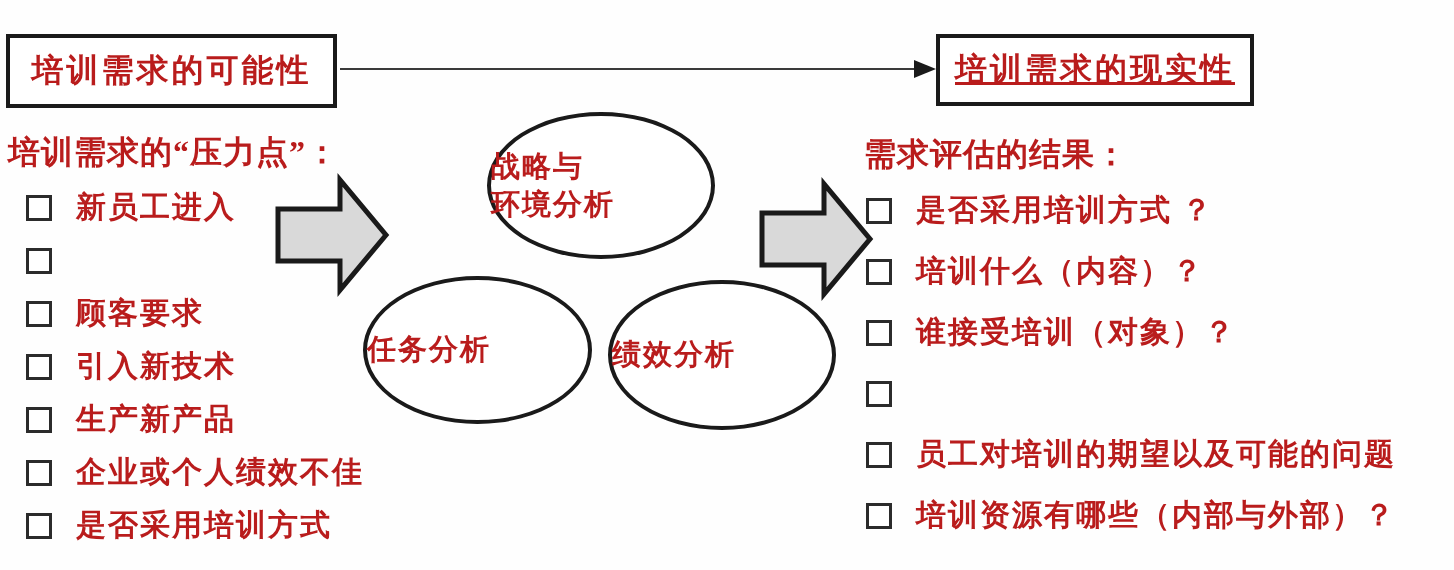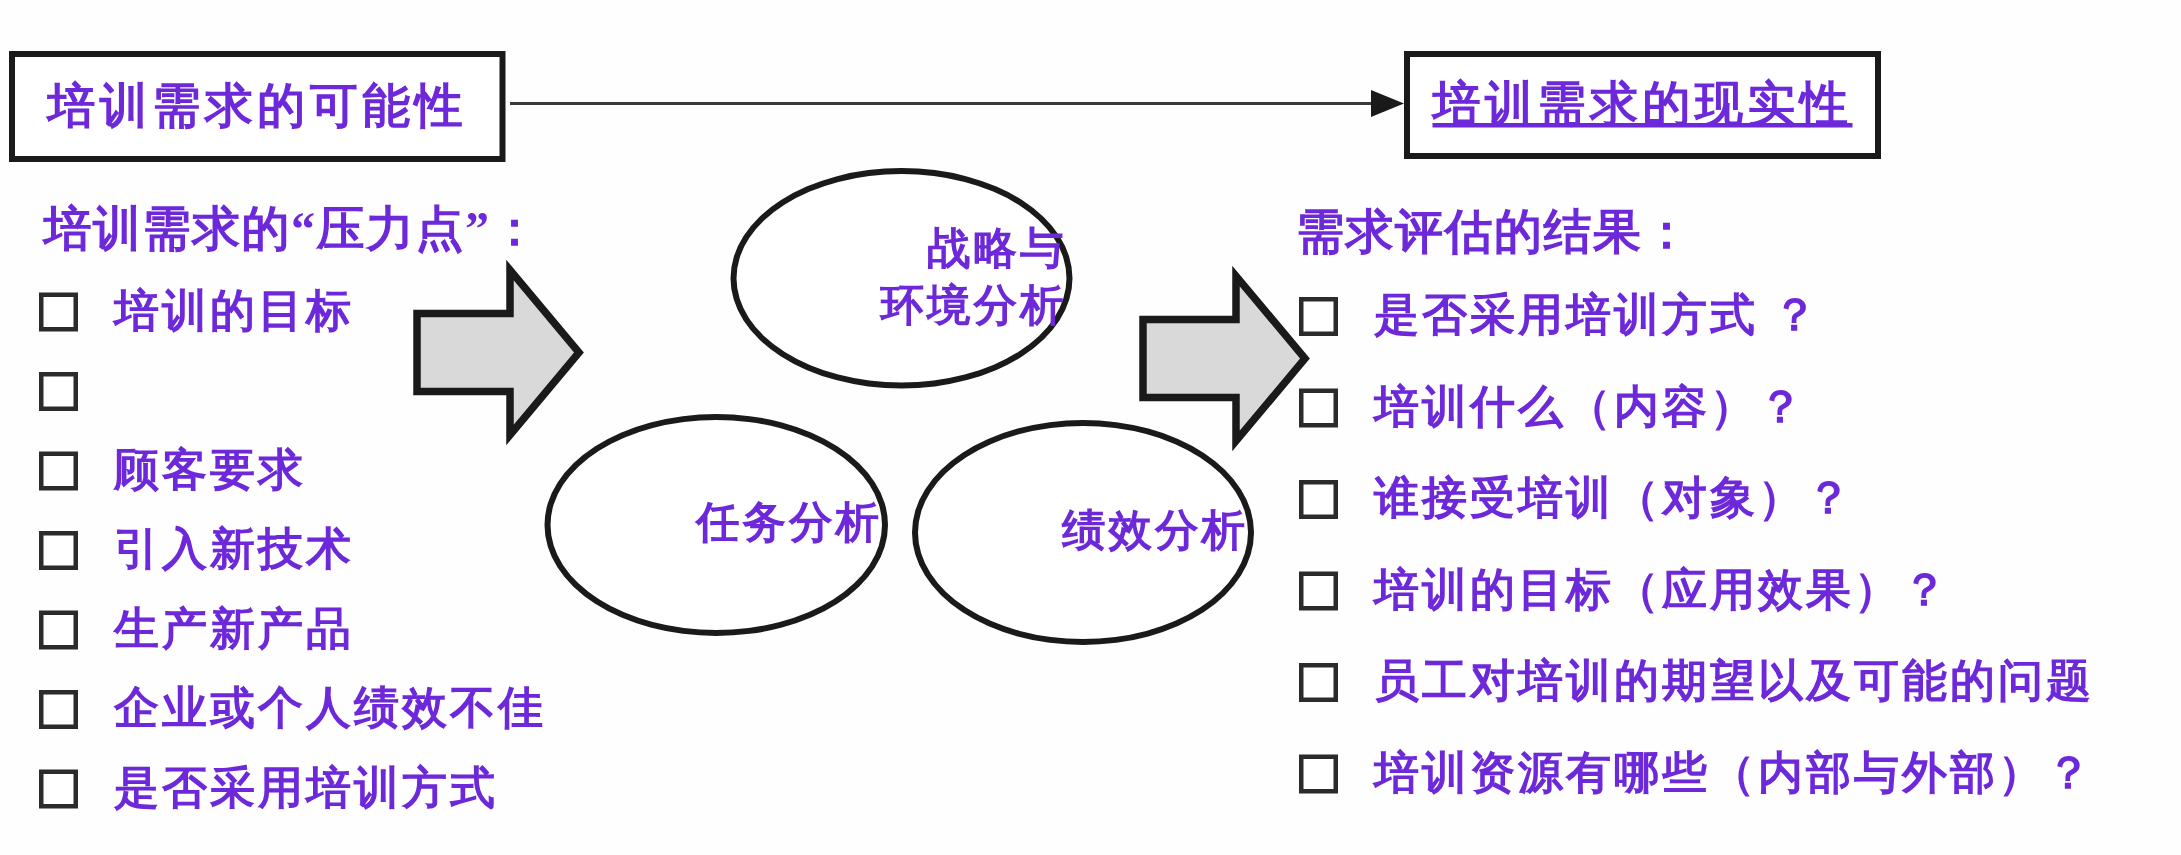--- a/index.html
+++ b/index.html
@@ -4,21 +4,21 @@
 <style>
   * { margin: 0; padding: 0; box-sizing: border-box; }
   html, body { background: #ffffff; }
   .canvas {
     position: relative;
     width: 1454px;
     height: 570px;
     background: #fefefe;
     font-family: "Liberation Serif", "DejaVu Serif", serif;
     font-weight: bold;
-    color: #6d28d9;
+    color: #b91c1c;
     overflow: hidden;
   }
   
   .flow-box {
     position: absolute;
     border: 4px solid #1a1a1a;
     background: #fff;
     display: flex;
     align-items: center;
     justify-content: center;
@@ -43,21 +43,21 @@
     border-top: 9px solid transparent;
     border-bottom: 9px solid transparent;
   }
   
   .col-heading {
     position: absolute;
     font-size: 32px;
     white-space: nowrap;
     letter-spacing: 1px;
   }
-  .heading-left  { left: 8px;   top: 131px; margin-left: 21px; }
+  .heading-left  { left: 8px;   top: 131px; }
   .heading-right { left: 864px; top: 133px; }
   
   .checklist { position: absolute; display: flex; flex-direction: column; }
   .list-left  { left: 26px;  top: 181px; }
   .list-right { left: 866px; top: 180px; }
   .list-left  .chk-item { height: 53px; }
   .list-right .chk-item { height: 61px; }
   .chk-item {
     display: flex;
     align-items: center;
@@ -72,21 +72,21 @@
   }
   .chk-label { font-size: 30px; letter-spacing: 2px; }
   
   .ellipse {
     position: absolute;
     border: 4px solid #1a1a1a;
     border-radius: 50%;
     background: #fff;
     display: flex;
     flex-direction: column;
-    align-items: flex-end;
+    align-items: flex-start;
     justify-content: center;
     font-size: 29px;
     line-height: 1.3;
     letter-spacing: 2px;
     text-align: center;
   }
   .ellipse-1 { left: 487px; top: 112px; width: 228px; height: 147px; }
   .ellipse-2 { left: 363px; top: 276px; width: 229px; height: 148px; }
   .ellipse-3 { left: 608px; top: 280px; width: 228px; height: 150px; }
   
@@ -111,21 +111,21 @@
   <div class="conn-line"></div>
   <div class="conn-head"></div>
   <div class="flow-box box-right">
     <span>培训需求的现实性</span>
   </div>
 
   <div class="col-heading heading-left">培训需求的“压力点”：</div>
   <div class="checklist list-left">
     <div class="chk-item">
       <div class="chk-box"></div>
-      <span class="chk-label">培训的目标</span>
+      <span class="chk-label">新员工进入</span>
     </div>
     <div class="chk-item">
       <div class="chk-box"></div>
     </div>
     <div class="chk-item">
       <div class="chk-box"></div>
       <span class="chk-label">顾客要求</span>
     </div>
     <div class="chk-item">
       <div class="chk-box"></div>
@@ -173,21 +173,20 @@
     <div class="chk-item">
       <div class="chk-box"></div>
       <span class="chk-label">培训什么（内容）？</span>
     </div>
     <div class="chk-item">
       <div class="chk-box"></div>
       <span class="chk-label">谁接受培训（对象）？</span>
     </div>
     <div class="chk-item">
       <div class="chk-box"></div>
-      <span class="chk-label">培训的目标（应用效果）？</span>
     </div>
     <div class="chk-item">
       <div class="chk-box"></div>
       <span class="chk-label">员工对培训的期望以及可能的问题</span>
     </div>
     <div class="chk-item">
       <div class="chk-box"></div>
       <span class="chk-label">培训资源有哪些（内部与外部）？</span>
     </div>
   </div>

